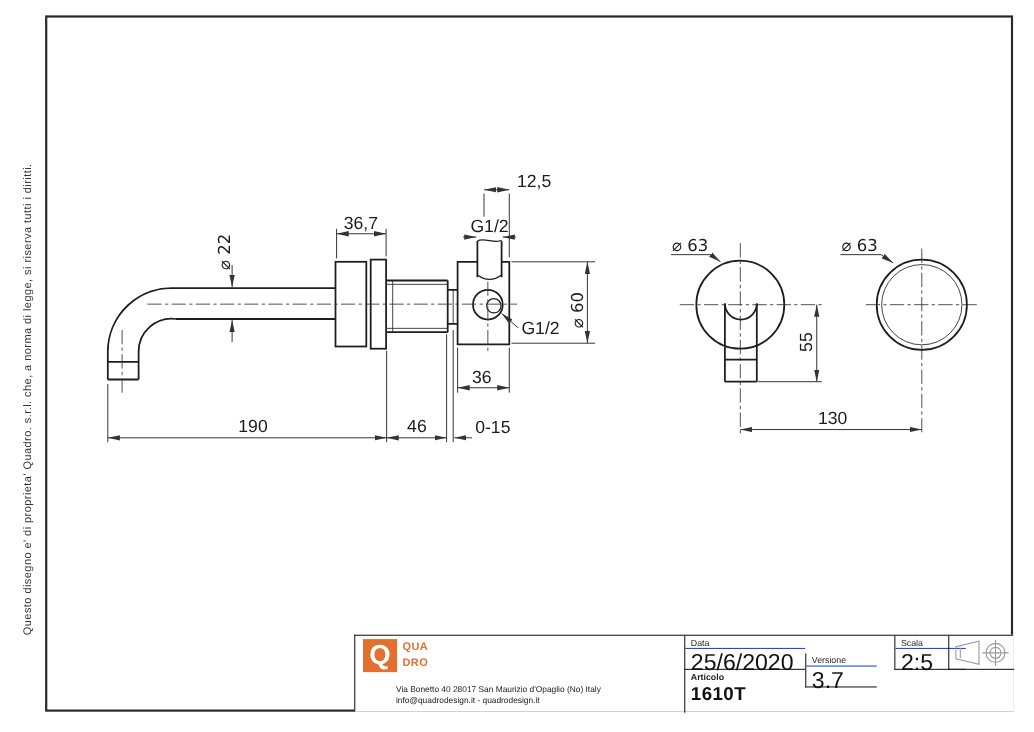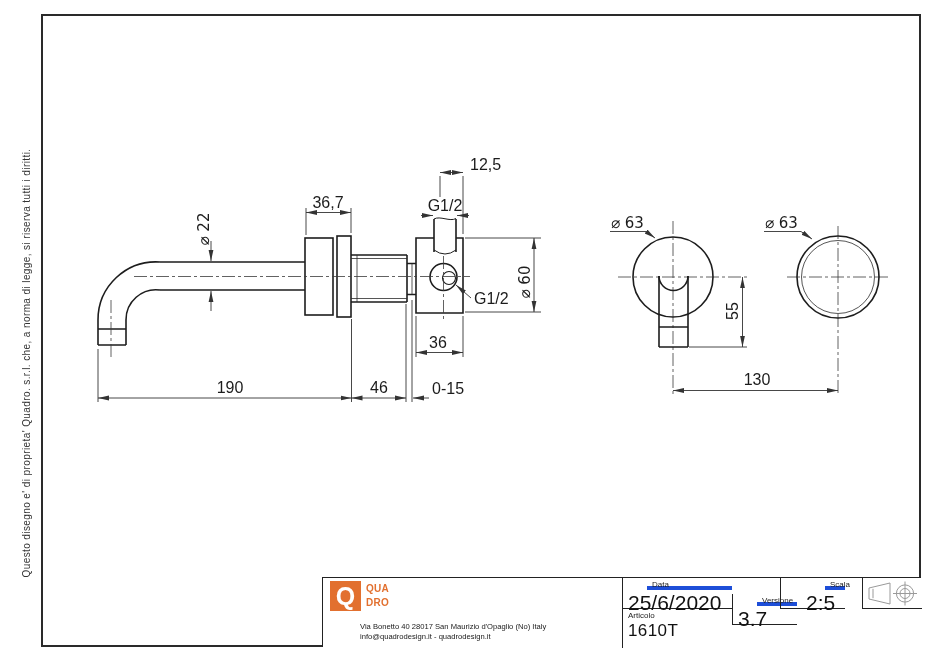--- a/index.html
+++ b/index.html
@@ -20,37 +20,37 @@
   .dim{font-family:"Liberation Sans",sans-serif;font-size:16px;fill:#1c1c1c;}
   .dia{font-family:"DejaVu Sans","Liberation Sans",sans-serif;font-size:15px;fill:#1c1c1c;}
   
   .tb{
     position:absolute;left:322px;top:577px;width:599px;height:70px;
     border-top:1.4px solid #222;border-left:1.4px solid #222;box-sizing:border-box;
     background:#fff;
   }
   .tb .cell{position:absolute;box-sizing:border-box;}
   .tb .lab{font-size:8px;color:#222;padding:2px 0 0 5px;height:12px;box-sizing:border-box;}
-  .tb .lab.u{border-bottom:4px solid #1d4ed8;margin-left:24px;}
+  .tb .lab.u{border-bottom:1px solid #1d4ed8;}
   .tb .val{font-size:21px;color:#111;padding:1px 0 0 5px;}
   .logo-cell{left:0;top:0;width:299px;height:69px;}
   .logo-sq{
     position:absolute;left:7px;top:3px;width:31px;height:30px;background:#e2702f;
     color:#fff;font-size:25px;line-height:31px;text-align:center;font-weight:bold;
   }
   .logo-txt{
     position:absolute;left:43px;top:4px;color:#e2702f;font-size:10px;line-height:13.5px;
     font-weight:bold;letter-spacing:0.3px;
   }
   .addr{position:absolute;left:7px;top:44px;font-size:7.6px;line-height:10px;color:#1a1a1a;margin-left:30px;}
   .data-cell{left:299px;top:0;width:110px;height:31px;border-left:1.3px solid #222;border-bottom:1.3px solid #222;}
   .versione-cell{left:409px;top:16px;width:65px;height:31px;border-left:1.3px solid #222;border-bottom:1.3px solid #222;}
-  .scala-cell{left:457px;top:0;width:65px;height:31px;border-left:1.3px solid #222;border-bottom:1.3px solid #222;padding-left:20px;}
+  .scala-cell{left:490px;top:0;width:65px;height:31px;border-left:1.3px solid #222;border-bottom:1.3px solid #222;}
   .symbol-cell{left:539px;top:0;width:60px;height:31px;border-left:1.3px solid #222;border-bottom:1.3px solid #222;}
-  .articolo-cell{left:299px;top:31px;width:300px;height:39px;border-left:1.3px solid #222;}
+  .articolo-cell{left:299px;top:31px;width:300px;height:39px;border-left:1.3px solid #222;font-weight:bold;}
   .articolo-cell .val{font-size:17px;letter-spacing:0.4px;padding-top:0;}
 </style>
 </head>
 <body>
 
 <div class="sheet-border"></div>
 
 <div class="side-note">Questo disegno e' di proprieta' Quadro. s.r.l. che, a norma di legge, si riserva tutti i diritti.</div>
 
 <svg width="940" height="665" viewBox="0 0 940 665" style="position:absolute;left:0;top:0;">

